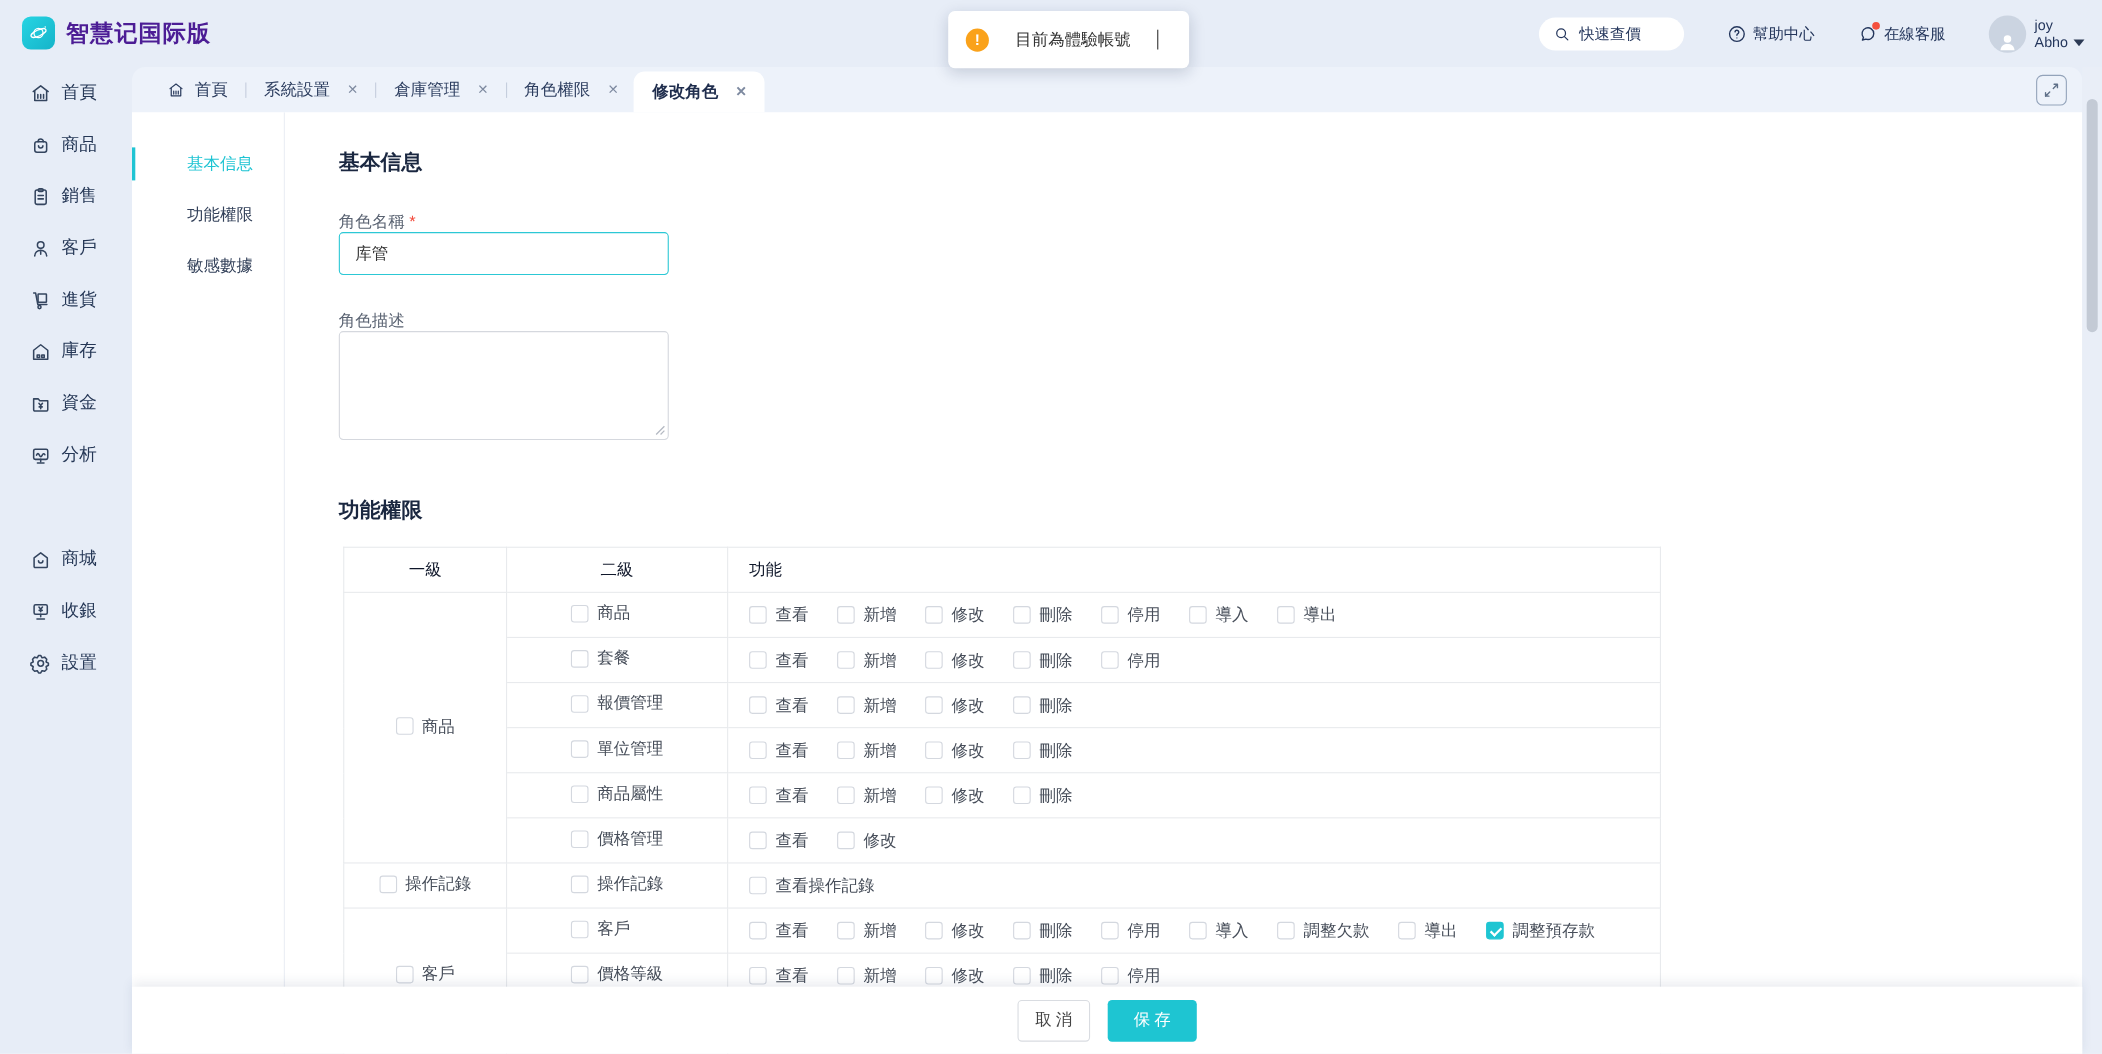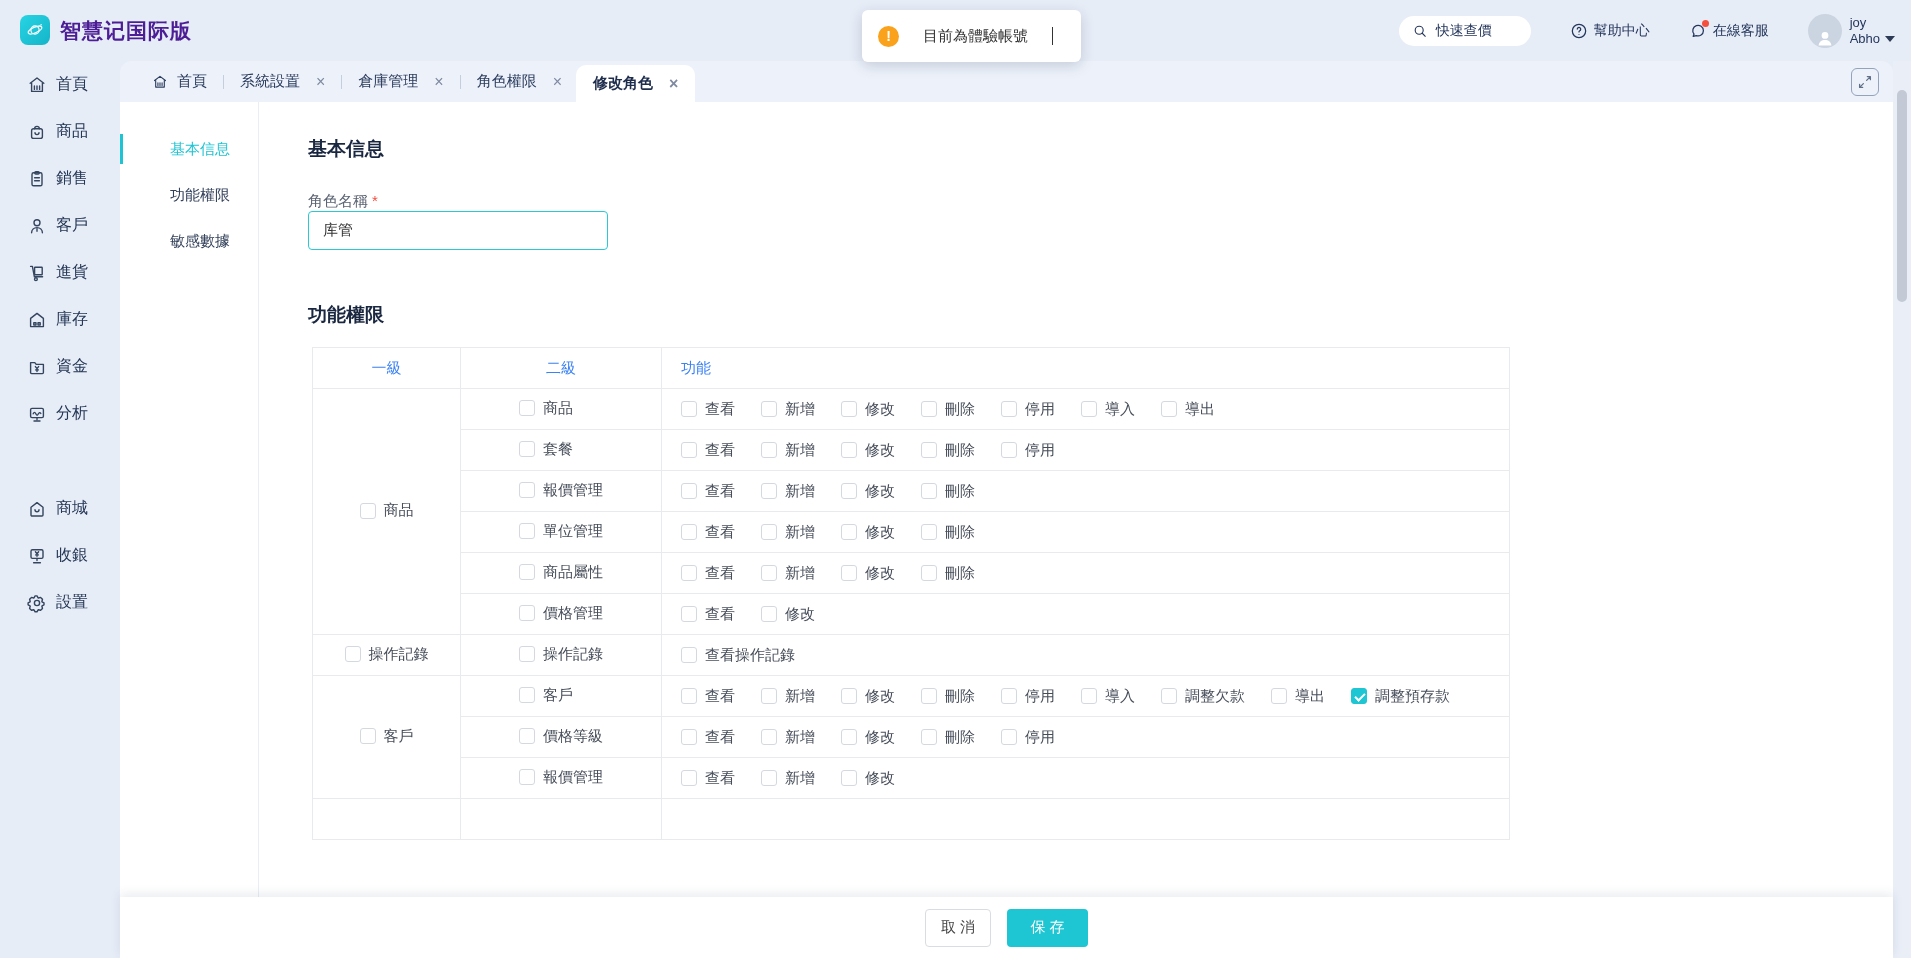--- a/index.html
+++ b/index.html
@@ -81,38 +81,38 @@
   .text-input { width:300px; height:39px; border:1px solid #2cc8d5; border-radius:4px; padding:0 14px;
                 font-size:15px; color:#333; outline:none; background:#fff; font-family:inherit; }
   .ta-wrap { position:relative; width:300px; height:99px; }
   .textarea { width:300px; height:99px; border:1px solid #d5d8de; border-radius:4px; resize:none; outline:none;
               padding:8px 12px; font-size:15px; color:#333; font-family:inherit; background:#fff; }
   .ta-handle { position:absolute; right:3px; bottom:4px; width:10px; height:10px; pointer-events:none; }
 
   
   .perm-table { margin:21px 0 0 4px; border-collapse:collapse; table-layout:fixed; width:1198px; background:#fff; }
   .perm-table th, .perm-table td { border:1px solid #e8eaed; height:41px; padding:0; font-size:15px; font-weight:normal; }
-  .perm-table th { color:#3b82f6; }
+  .perm-table th { color:#0f172a; }
   .perm-table th.c { text-align:center; }
   .perm-table th.l { text-align:left; padding-left:19px; }
   td.cell-group { text-align:center; color:#474e5a; }
   td.cell-sub { padding-left:58px; color:#474e5a; }
   td.cell-funcs { padding-left:19px; }
   .funcs-row { display:flex; gap:26px; }
   .cb { display:inline-flex; align-items:center; gap:8px; cursor:pointer; color:#474e5a; font-size:15px; white-space:nowrap; }
   .cb-box { width:16px; height:16px; border:1px solid #d4d8df; border-radius:3px; background:#fff; position:relative; flex:none; }
   .cb-box.checked { background:#1ec5d2; border-color:#1ec5d2; }
   .cb-box.checked::after { content:''; position:absolute; left:5px; top:2px; width:4px; height:8px;
                            border-right:2px solid #fff; border-bottom:2px solid #fff; transform:rotate(45deg); }
 
   
   .footer { position:absolute; left:0; right:0; bottom:0; height:61px; background:#fff;
             box-shadow:0 -3px 10px rgba(40,60,100,.10); display:flex; align-items:center; justify-content:center; gap:16px; z-index:20; }
   .btn { height:38px; border-radius:4px; font-size:15px; display:flex; align-items:center; justify-content:center;
-         cursor:pointer; font-family:Liberation Sans, sans-serif; }
+         cursor:pointer; font-family:Liberation Serif, serif; }
   .btn-cancel { width:66px; background:#fff; border:1px solid #d9dce1; color:#444; }
   .btn-save { width:81px; background:#1ec5d2; border:none; color:#fff; }
 
   
   .scrollbar-track { position:absolute; right:0; top:61px; width:18px; bottom:0; background:#e9eef7; }
   .scroll-thumb { position:absolute; left:4px; top:29px; width:10px; height:212px; border-radius:5px; background:#c3cad5; cursor:pointer; }
 </style>
 </head>
 <body>
 
@@ -354,20 +354,31 @@
     <div class="form-area">
       <div class="section-title">基本信息</div>
 
       <div class="field">
         <div class="field-label">
           <span>角色名稱</span><span class="star">*</span>
         </div>
         <input class="text-input" value="库管" style="">
       </div>
 
+      <div class="field f2">
+        <div class="field-label pt">
+          <span>角色描述</span>
+        </div>
+        <div class="ta-wrap">
+          <textarea class="textarea" style=""></textarea>
+          <svg class="ta-handle" viewBox="0 0 10 10" fill="none" stroke="#b5bac3" stroke-width="1.2">
+              <path d="M1.5 9 9 1.5M5.5 9 9 5.5"></path>
+            </svg>
+        </div>
+      </div>
 
       <div class="section-title t2">功能權限</div>
 
       <table class="perm-table">
         <colgroup>
             <col style="width:148px">
             <col style="width:201px">
             <col>
           </colgroup>
         <thead>

